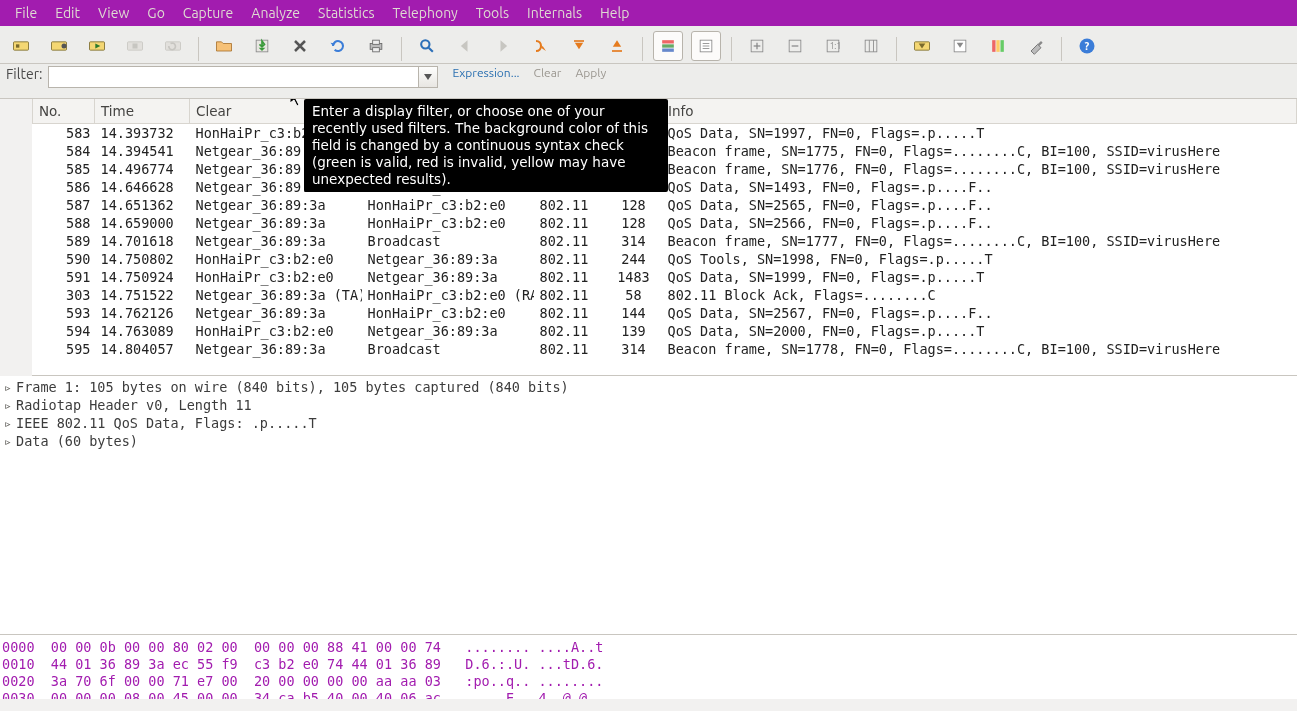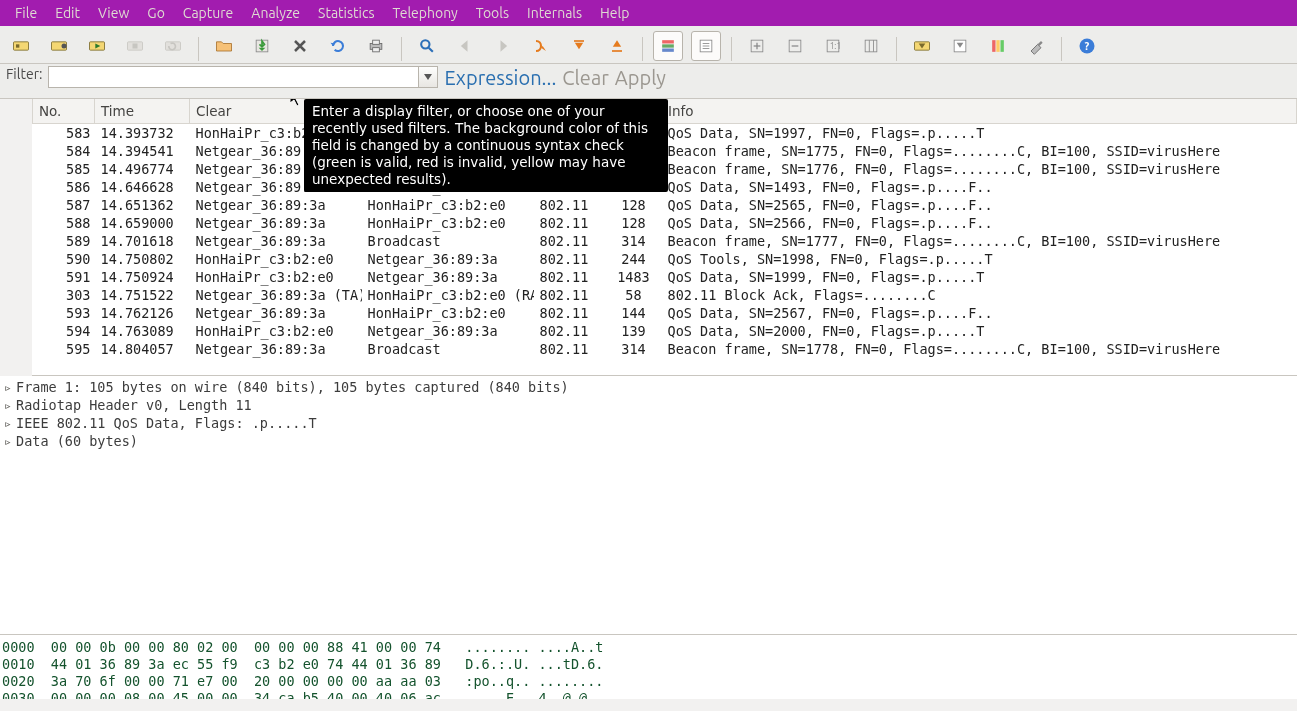--- a/index.html
+++ b/index.html
@@ -8,40 +8,40 @@
   .toolbar{background:#ededeb;border-bottom:1px solid #c9c6c0;height:33px;display:flex;align-items:flex-end;padding:2px 4px;gap:4px;}
   .tbtn{width:28px;height:28px;margin:0 2px;display:flex;align-items:center;justify-content:center;border:1px solid transparent;border-radius:3px;cursor:pointer;}
   .tbtn svg{width:20px;height:20px;}
   .tsep{width:1px;height:24px;background:#c9c6c0;margin:0 4px;}
   .tbtn.framed{border:1px solid #b8b4ac;background:#fcfbfa;}
   .filterbar{background:#ededeb;border-bottom:1px solid #c9c6c0;height:30px;display:flex;align-items:flex-start;padding:2px 6px;gap:6px;}
   .filterbar label{font-size:14px;color:#4a4a4a;}
   .filter-combo{display:flex;align-items:center;}
   .filter-input{width:370px;height:22px;border:1px solid #b8b4ac;border-right:none;background:#fff;padding:0 4px;font-size:13px;box-sizing:border-box;}
   .filter-dd{width:20px;height:22px;border:1px solid #b8b4ac;background:linear-gradient(#fdfdfc,#e8e6e2);display:flex;align-items:center;justify-content:center;cursor:pointer;box-sizing:border-box;}
-  .linkish{color:#2a6fb0;cursor:pointer;font-size:20px;}
+  .linkish{color:#2a6fb0;cursor:pointer;font-size:12px;margin-left:8px;}
   .linkish.dis{color:#9b9790;cursor:default;}
   .packet-list{background:#fff;border-bottom:1px solid #c9c6c0;overflow:hidden;height:276px;position:relative;font-family:"DejaVu Sans",sans-serif;margin-left:32px;}
   table.plist{border-collapse:collapse;width:100%;table-layout:fixed;}
   table.plist th{background:#f4f3f1;border:1px solid #d8d5cf;border-top:none;font-weight:normal;text-align:left;padding:3px 6px;font-size:13.5px;color:#454442;height:18px;}
   table.plist td{padding:1px 6px;font-size:13.5px;font-family:"DejaVu Sans Mono","Liberation Mono",monospace;white-space:nowrap;overflow:hidden;color:#222;}
   table.plist td.rn{text-align:right;padding-right:4px;}
   table.plist td.len{text-align:center;padding-right:4px;}
   .col-no{width:62px;}
   .col-time{width:95px;}
   .col-src{width:172px;}
   .col-dst{width:172px;}
   .col-proto{width:70px;}
   .col-len{width:58px;}
   .col-info{}
   .tooltip{position:absolute;left:272px;top:0px;background:#000;color:#fff;font-size:13.5px;padding:4px 8px;max-width:348px;line-height:17px;z-index:50;border-radius:2px;}
   .details{background:#fff;border-bottom:1px solid #c9c6c0;height:254px;font-family:"DejaVu Sans Mono","Liberation Mono",monospace;font-size:13.5px;padding:2px 0;}
   .drow{display:flex;align-items:center;padding:1px 2px;}
   .tri{width:12px;display:inline-flex;align-items:center;justify-content:center;color:#6a6965;margin-right:2px;}
-  .bytes{background:#fff;font-family:"DejaVu Sans Mono","Liberation Mono",monospace;font-size:13.5px;padding:4px 2px 0 2px;height:60px;overflow:hidden;white-space:pre;line-height:17px;color:#14532d;}
+  .bytes{background:#fff;font-family:"DejaVu Sans Mono","Liberation Mono",monospace;font-size:13.5px;padding:4px 2px 0 2px;height:60px;overflow:hidden;white-space:pre;line-height:17px;color:#a21caf;}
   .cursor-arrow{position:absolute;pointer-events:none;z-index:60;}
 </style>
 </head>
 <body>
 
 <div class="menubar">
   <div class="item">File</div>
   <div class="item">Edit</div>
   <div class="item">View</div>
   <div class="item">Go</div>

